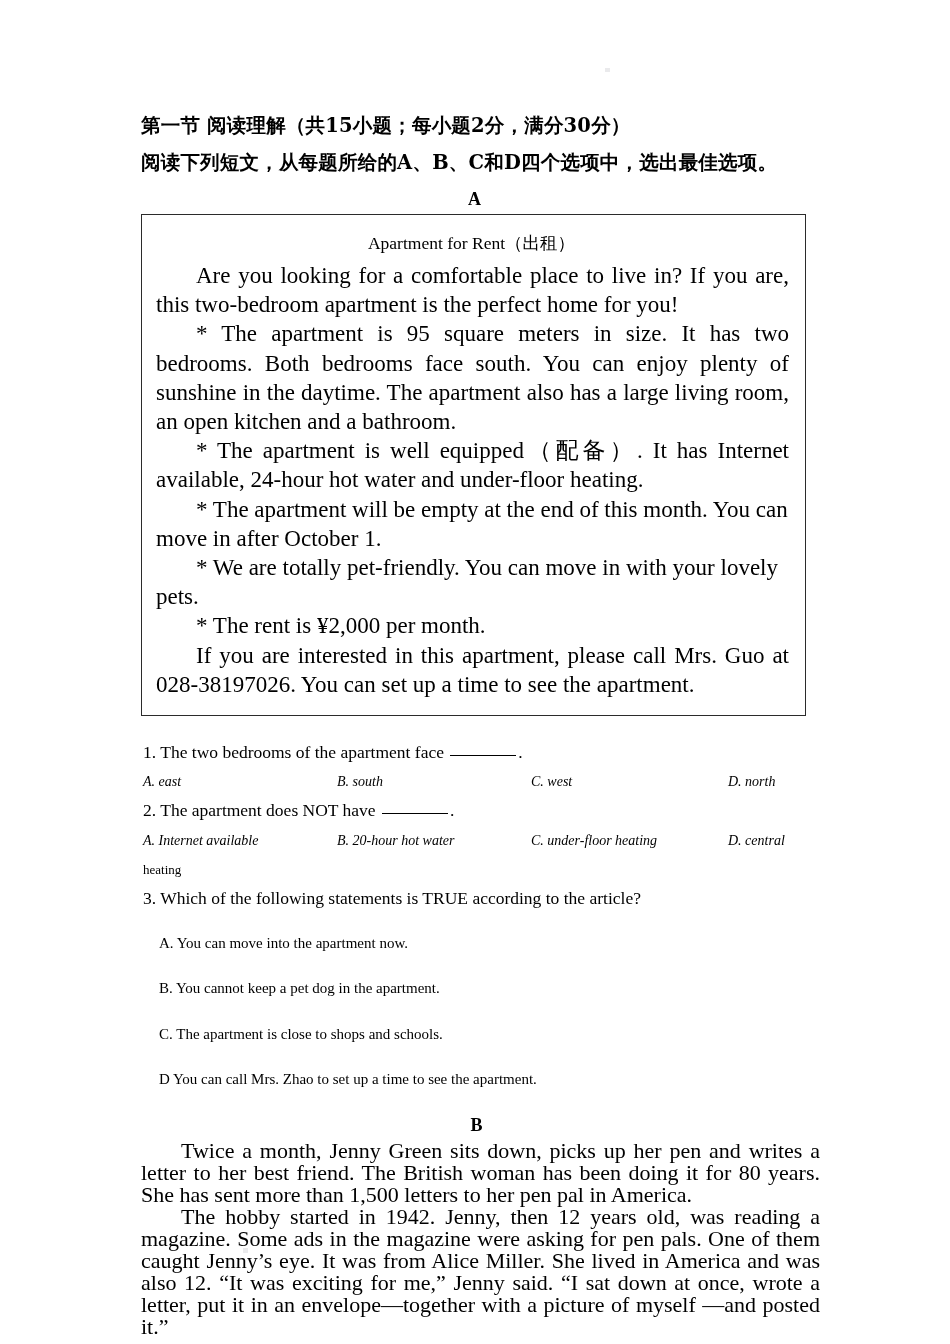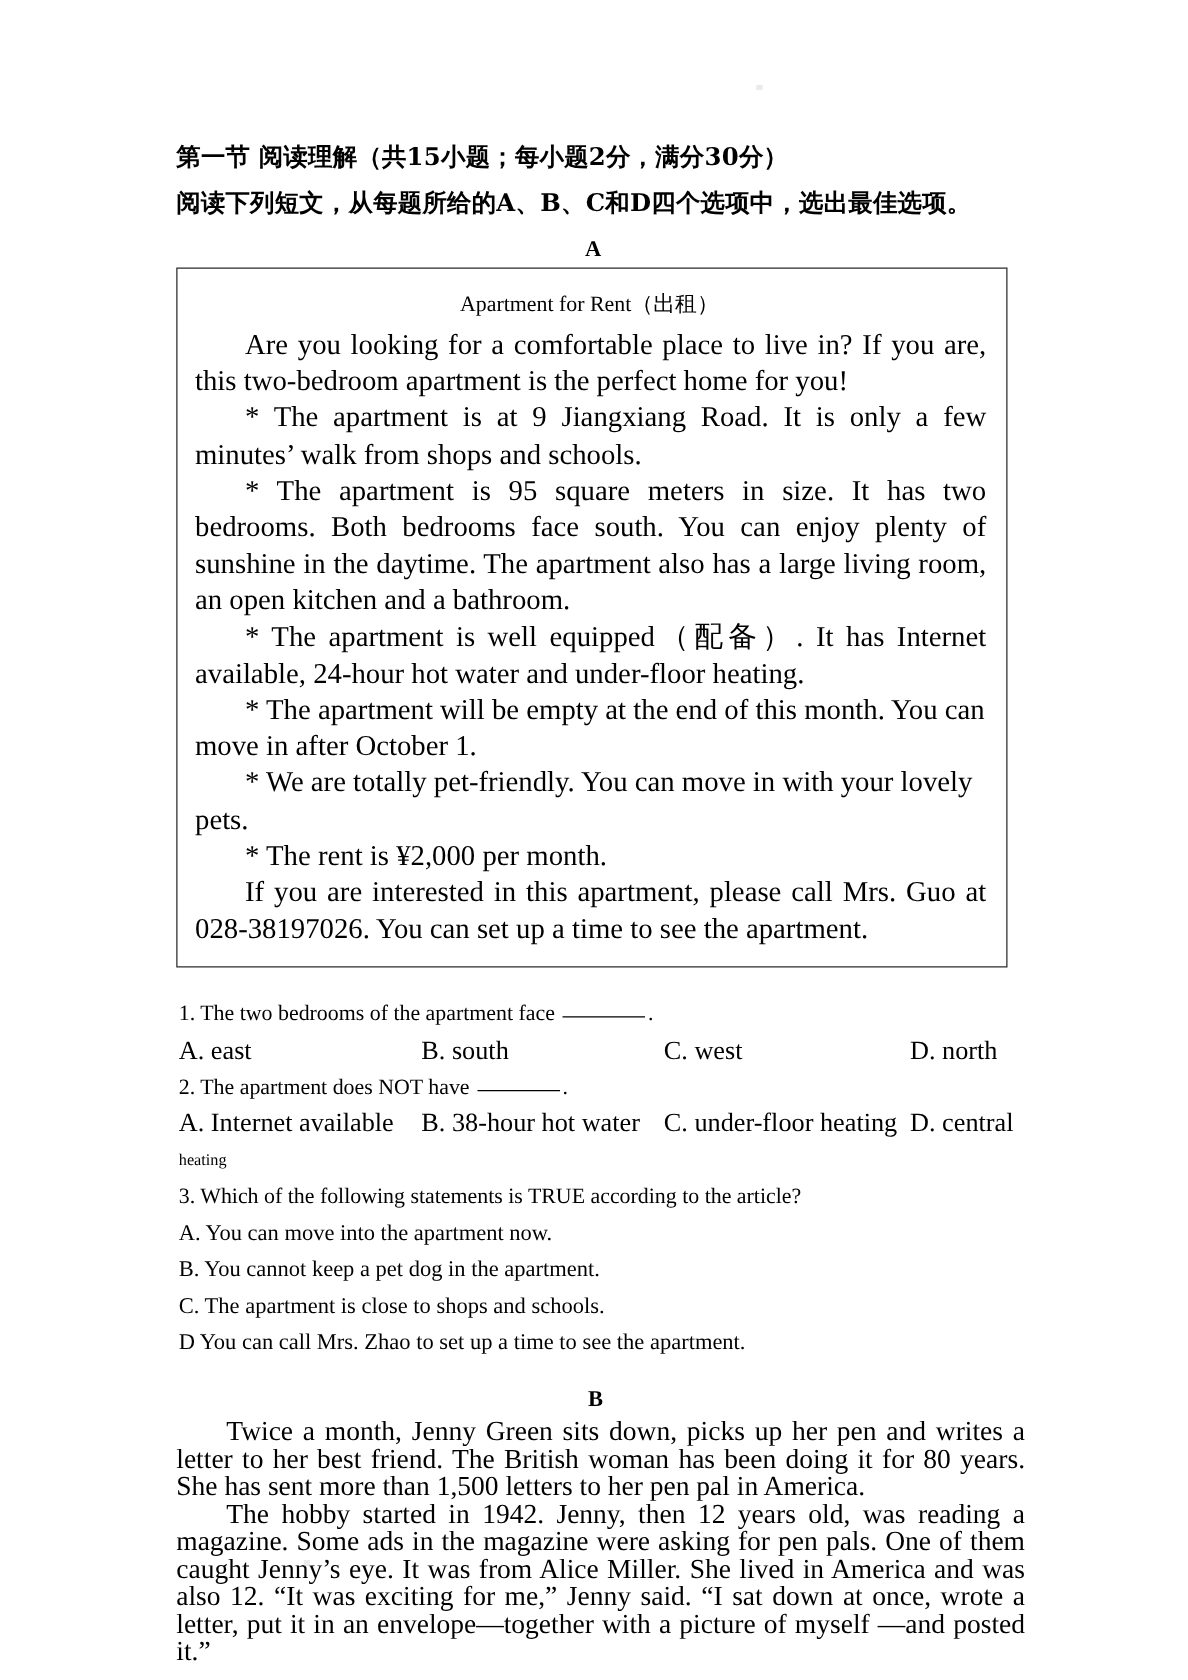--- a/index.html
+++ b/index.html
@@ -86,48 +86,49 @@
     padding-left: 2px;
   }
   .blank-line {
     display: inline-block;
     width: 66px;
     border-bottom: 1.2px solid #000;
     vertical-align: 2px;
     margin: 0 2px;
   }
   .opt-row {
-    font-size: 21px;
+    font-size: 14px;
     line-height: 29.2px;
     margin: 0;
     padding-left: 2px;
     position: relative;
+    font-style: italic;
   }
   .opt-cols {
     display: block;
     white-space: nowrap;
   }
   .opt-cols .oc {
     display: inline-block;
     vertical-align: top;
   }
   .oc-a { width: 194px; }
   .oc-b { width: 194px; }
   .oc-c { width: 197px; }
   .oc-d { width: auto; }
   .opt-wrap-tail {
     font-size: 13px;
     line-height: 29.2px;
     margin: 0;
     padding-left: 2px;
   }
   .opt-stack {
-    font-size: 18px;
-    line-height: 29.2px;
-    margin: 0;
+    font-size: 15px;
+    line-height: 29.2px;
+    margin: 16px;
     padding-left: 2px;
   }
 
   
   .passage-b-label {
     text-align: center;
     font-weight: bold;
     font-size: 18px;
     line-height: 30px;
     margin-top: 16px;
@@ -162,39 +163,38 @@
   <div class="speck" style="left:243px; top:1248px; width:5px; height:5px;"></div>
 
   <div class="sec-head">第一节 阅读理解（共15小题；每小题2分，满分30分）</div>
   <div class="sec-head second">阅读下列短文，从每题所给的A、B、C和D四个选项中，选出最佳选项。</div>
 
   <div class="passage-label">A</div>
 
   <div class="ad-box">
     <div class="ad-title">Apartment for Rent（出租）</div>
     <p class="ad-p">Are you looking for a comfortable place to live in? If you are, this two-bedroom apartment is the perfect home for you!</p>
-    <p class="ad-p">* The apartment is at 9 Jiangxiang Road. It is only a few minutes’ walk from shops and schools.</p>
     <p class="ad-p">* The apartment is 95 square meters in size. It has two bedrooms. Both bedrooms face south. You can enjoy plenty of sunshine in the daytime. The apartment also has a large living room, an open kitchen and a bathroom.</p>
     <p class="ad-p">* The apartment is well equipped（配备）. It has Internet available, 24-hour hot water and under-floor heating.</p>
     <p class="ad-p short">* The apartment will be empty at the end of this month. You can move in after October 1.</p>
     <p class="ad-p short">* We are totally pet-friendly. You can move in with your lovely pets.</p>
     <p class="ad-p short">* The rent is ¥2,000 per month.</p>
     <p class="ad-p">If you are interested in this apartment, please call Mrs. Guo at 028-38197026. You can set up a time to see the apartment.</p>
   </div>
 
   <div class="q-block">
 
     <p class="q-stem"><span>1.</span> <span>The two bedrooms of the apartment face</span> <span class="blank-line"></span><span>.</span></p>
     <p class="opt-row">
         <span class="opt-cols"><span class="oc oc-a">A. east</span><span class="oc oc-b">B. south</span><span class="oc oc-c">C. west</span><span class="oc oc-d">D. north</span></span>
       </p>
 
     <p class="q-stem"><span>2.</span> <span>The apartment does NOT have</span> <span class="blank-line"></span><span>.</span></p>
     <p class="opt-row">
-        <span class="opt-cols"><span class="oc oc-a">A. Internet available</span><span class="oc oc-b">B. 38-hour hot water</span><span class="oc oc-c">C. under-floor heating</span><span class="oc oc-d">D. central</span></span>
+        <span class="opt-cols"><span class="oc oc-a">A. Internet available</span><span class="oc oc-b">B. 20-hour hot water</span><span class="oc oc-c">C. under-floor heating</span><span class="oc oc-d">D. central</span></span>
       </p>
     <p class="opt-wrap-tail">heating</p>
 
     <p class="q-stem">3. Which of the following statements is TRUE according to the article?</p>
     <p class="opt-stack">A. You can move into the apartment now.</p>
     <p class="opt-stack">B. You cannot keep a pet dog in the apartment.</p>
     <p class="opt-stack">C. The apartment is close to shops and schools.</p>
     <p class="opt-stack">D  You can call Mrs. Zhao to set up a time to see the apartment.</p>
 
   </div>

